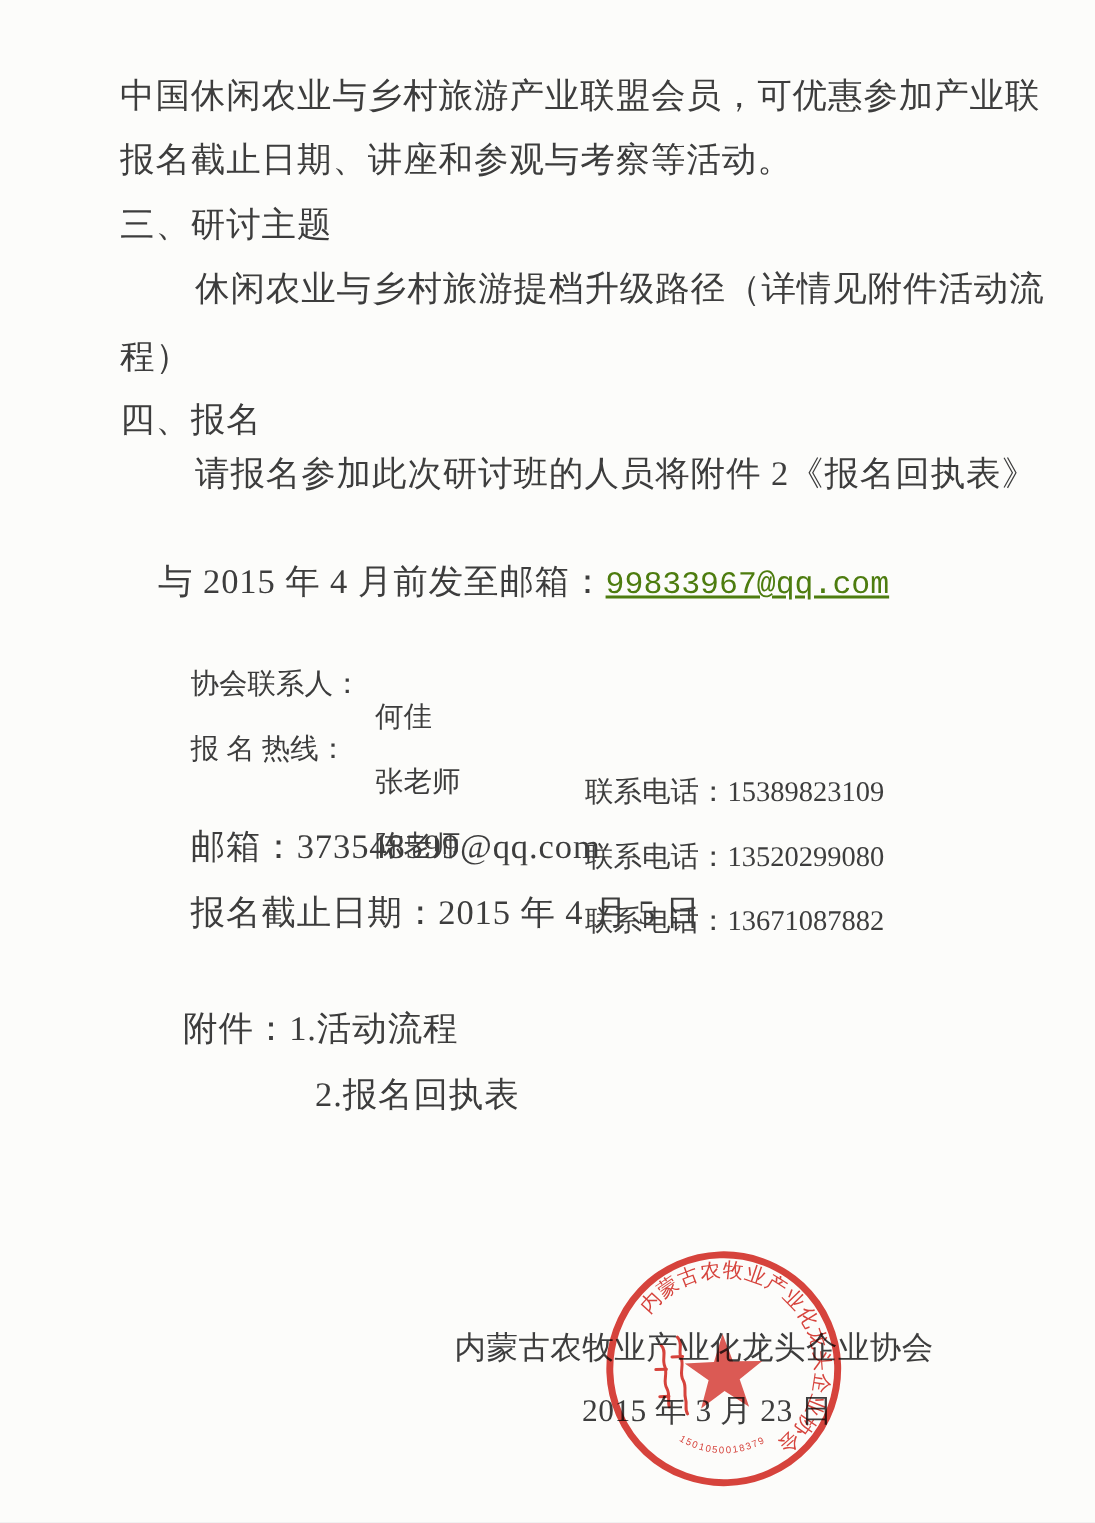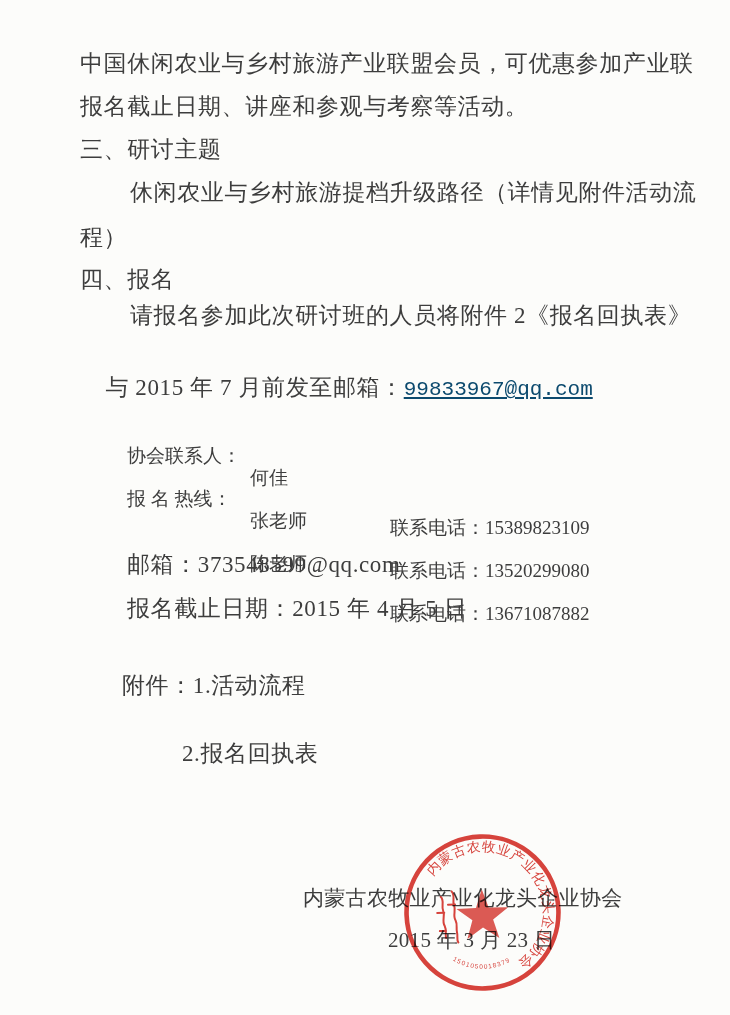--- a/index.html
+++ b/index.html
@@ -15,21 +15,21 @@
   .line{
     position:absolute;
     font-size:23px;
     letter-spacing:.6px;
     line-height:28px;
     white-space:pre;
   }
   .indent1{left:80px;}
   .indent2{left:130px;}
   a.email{
-    color:#0c4a6e;
+    color:#4d7c0f;
     text-decoration:underline;
     font-family:"Liberation Mono","DejaVu Sans Mono",monospace;
     font-size:21px;
     letter-spacing:0;
   }
   .contact-row{
     position:absolute;left:127px;height:30px;
     font-size:19px;white-space:pre;width:560px;
   }
   .c-label{position:absolute;left:0;}
@@ -55,21 +55,21 @@
   <div class="line indent1" style="top:50px;">中国休闲农业与乡村旅游产业联盟会员，可优惠参加产业联</div>
   <div class="line indent1" style="top:93px;">报名截止日期、讲座和参观与考察等活动。</div>
 
   <div class="line indent2" style="top:179px;">休闲农业与乡村旅游提档升级路径（详情见附件活动流</div>
   <div class="line indent1" style="top:136px;">三、研讨主题</div>
   <div class="line indent1" style="top:224px;">程）</div>
 
   <div class="line indent1" style="top:266px;">四、报名</div>
   <div class="line indent2" style="top:302px;">请报名参加此次研讨班的人员将附件 2《报名回执表》</div>
   <div class="line indent1" style="top:346px;">
-    <span>与 2015 年 7 月前发至邮箱：</span><a class="email" href="#">99833967@qq.com</a>
+    <span>与 2015 年 4 月前发至邮箱：</span><a class="email" href="#">99833967@qq.com</a>
   </div>
 
   <div class="contact-row" style="top:421px;">
     <span class="c-label">协会联系人：</span>
     <span class="c-name">何佳</span>
     <span class="c-phone"><span>联系电话：</span><span>15389823109</span></span>
   </div>
   <div class="contact-row" style="top:464px;">
     <span class="c-label">报 名 热线：</span>
     <span class="c-name">张老师</span>
@@ -78,21 +78,21 @@
   <div class="contact-row" style="top:507px;">
     <span class="c-label"></span>
     <span class="c-name">陈老师</span>
     <span class="c-phone"><span>联系电话：</span><span>13671087882</span></span>
   </div>
 
   <div class="line" style="left:127px;top:551px;">邮箱：373548599@qq.com</div>
   <div class="line" style="left:127px;top:595px;">报名截止日期：2015 年 4 月 5 日</div>
 
   <div class="line" style="left:122px;top:672px;">附件：1.活动流程</div>
-  <div class="line" style="left:182px;top:716px;margin-top:24px;">2.报名回执表</div>
+  <div class="line" style="left:210px;top:716px;">2.报名回执表</div>
 
   <div class="sig" style="left:303px;top:884px;">内蒙古农牧业产业化龙头企业协会</div>
   <div class="sig" style="left:388px;top:926px;">2015 年 3 月 23 日</div>
 
   <svg class="stamp" viewBox="0 0 162 162">
     <circle cx="81" cy="81" r="75.5" fill="none" stroke="#d6352e" stroke-width="4.6"></circle>
     <polygon fill="#d6352e" fill-opacity="0.88" points="81,58 87.3,76.3 106.7,76.7 91.3,88.3 96.9,106.8 81,95.8 65.1,106.8 70.7,88.3 55.3,76.7 74.7,76.3"></polygon>
     <defs>
       <path id="arcTop" d="M 32.9 43.4 A 61 61 0 1 1 111.5 133.8" fill="none"></path>
       <path id="arcBottom" d="M 49.7 127.4 A 56 56 0 0 0 112.3 127.4" fill="none"></path>

